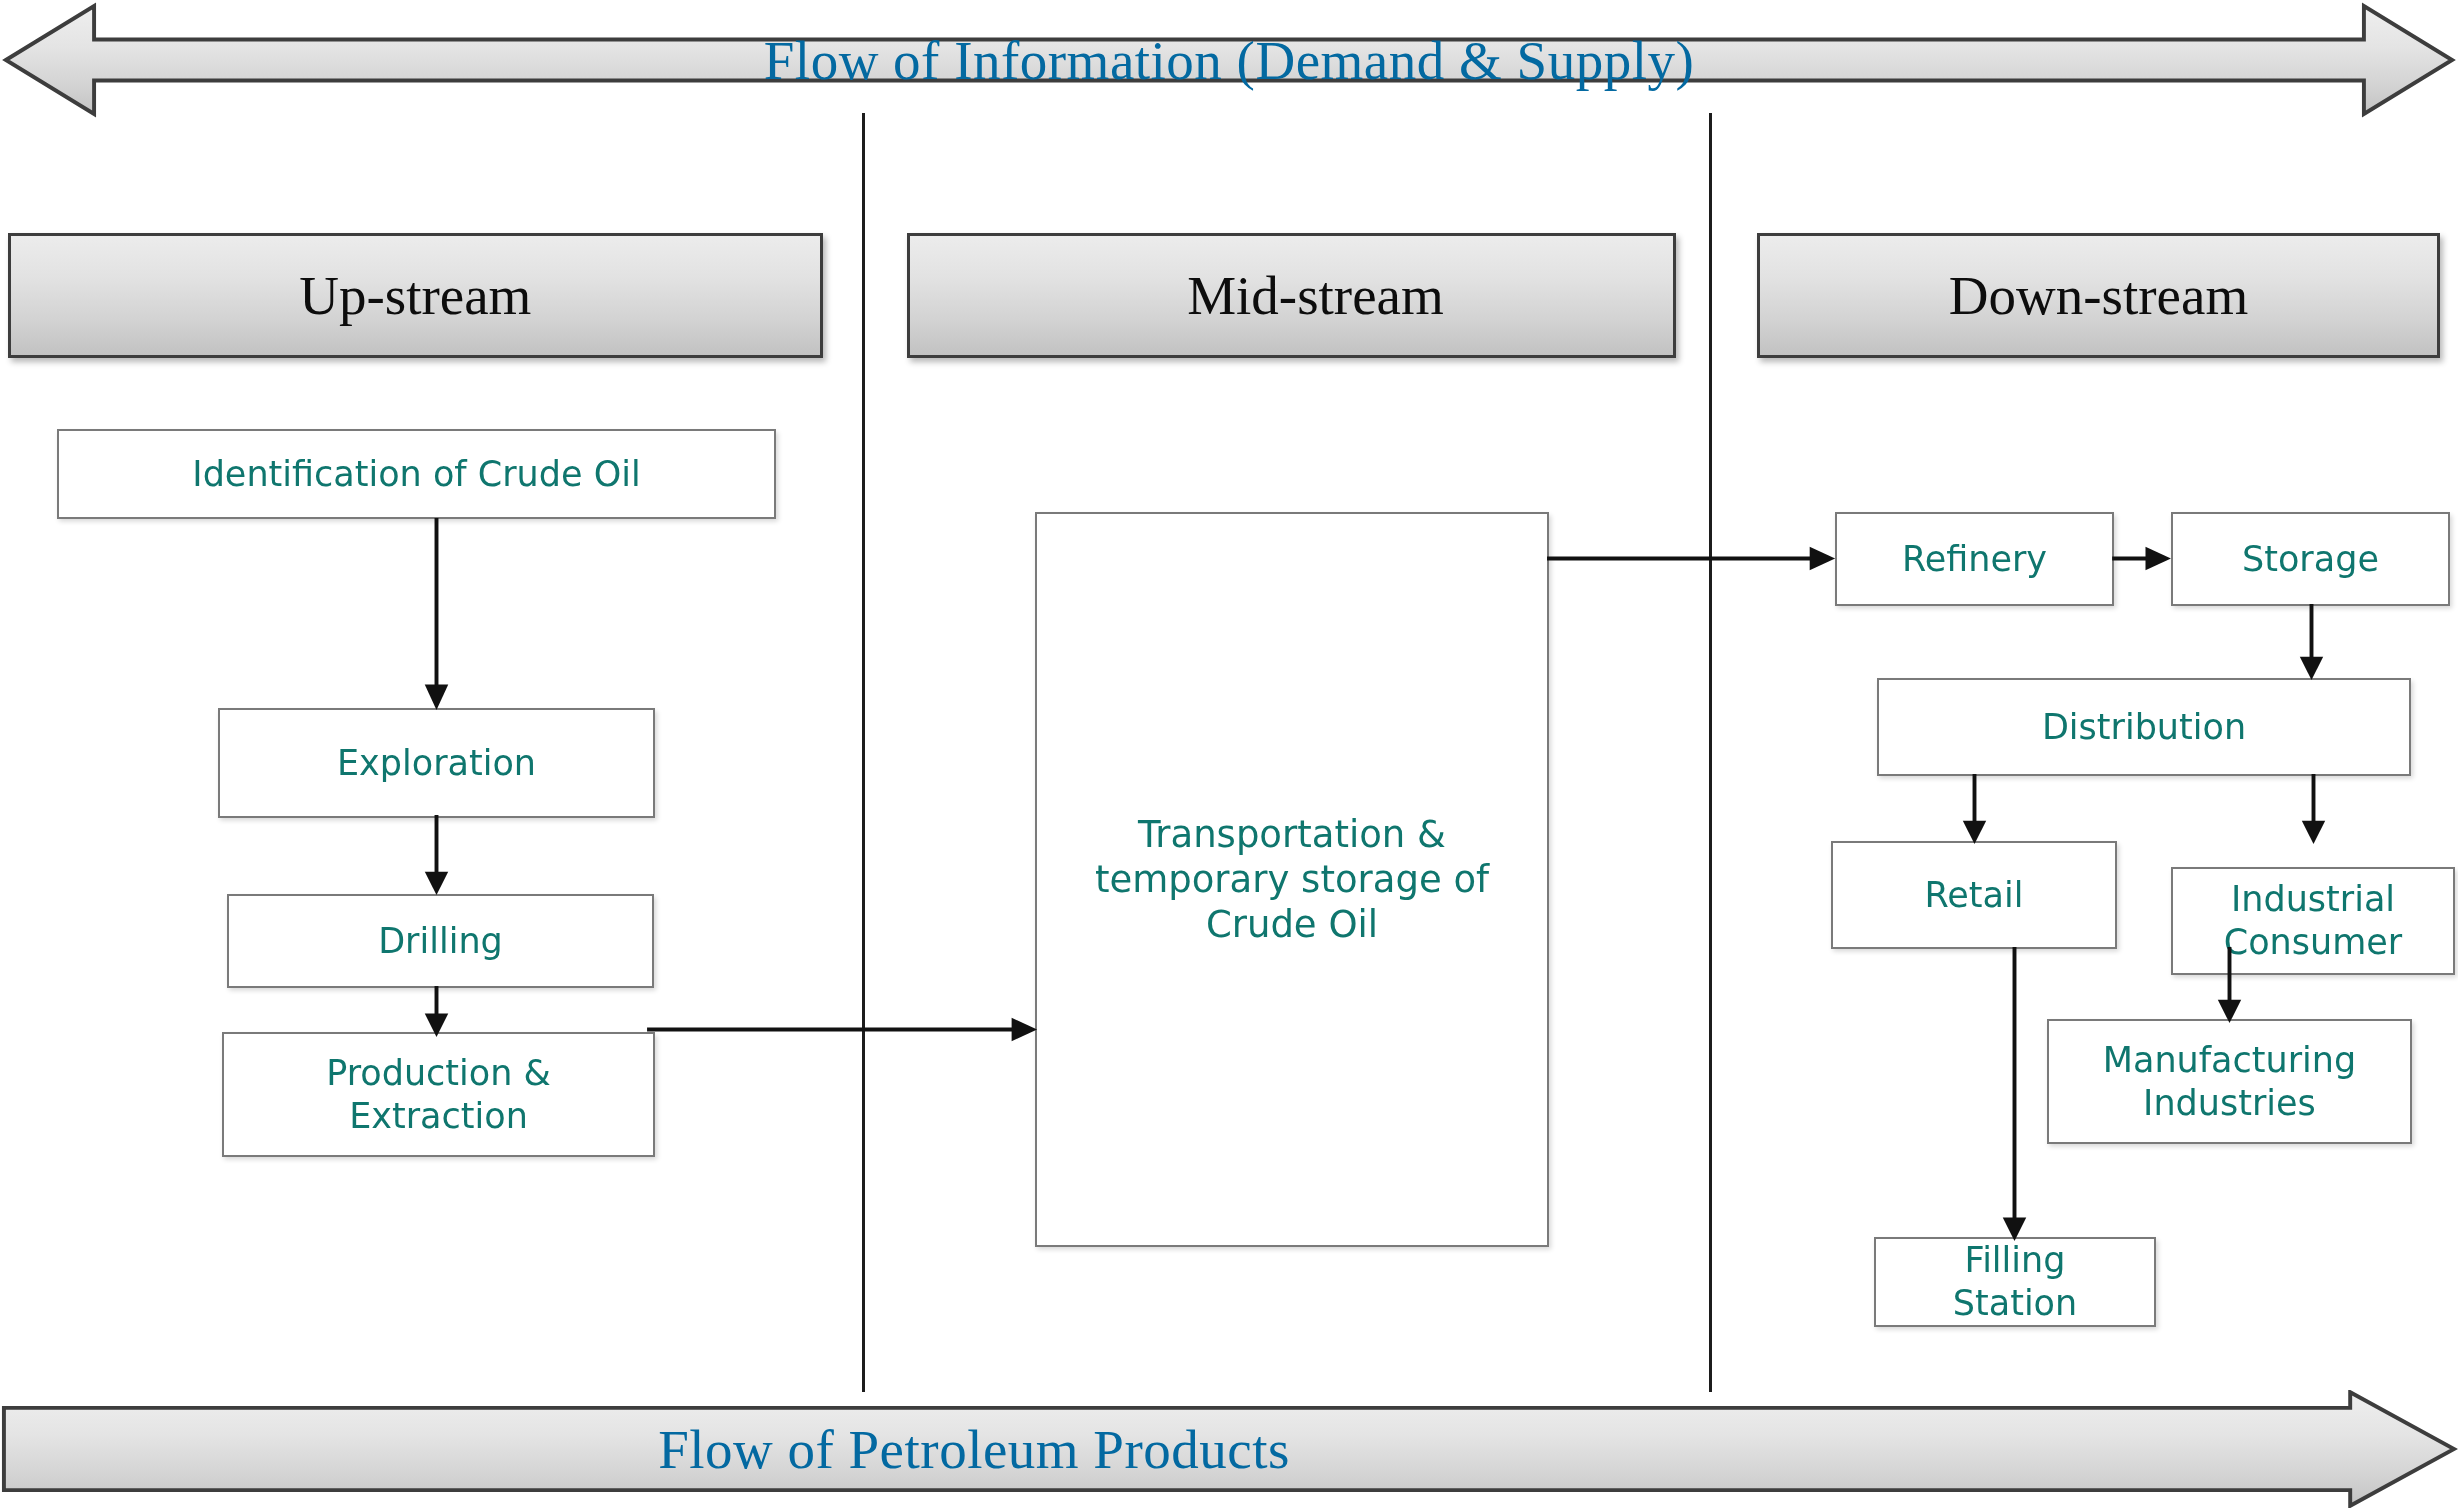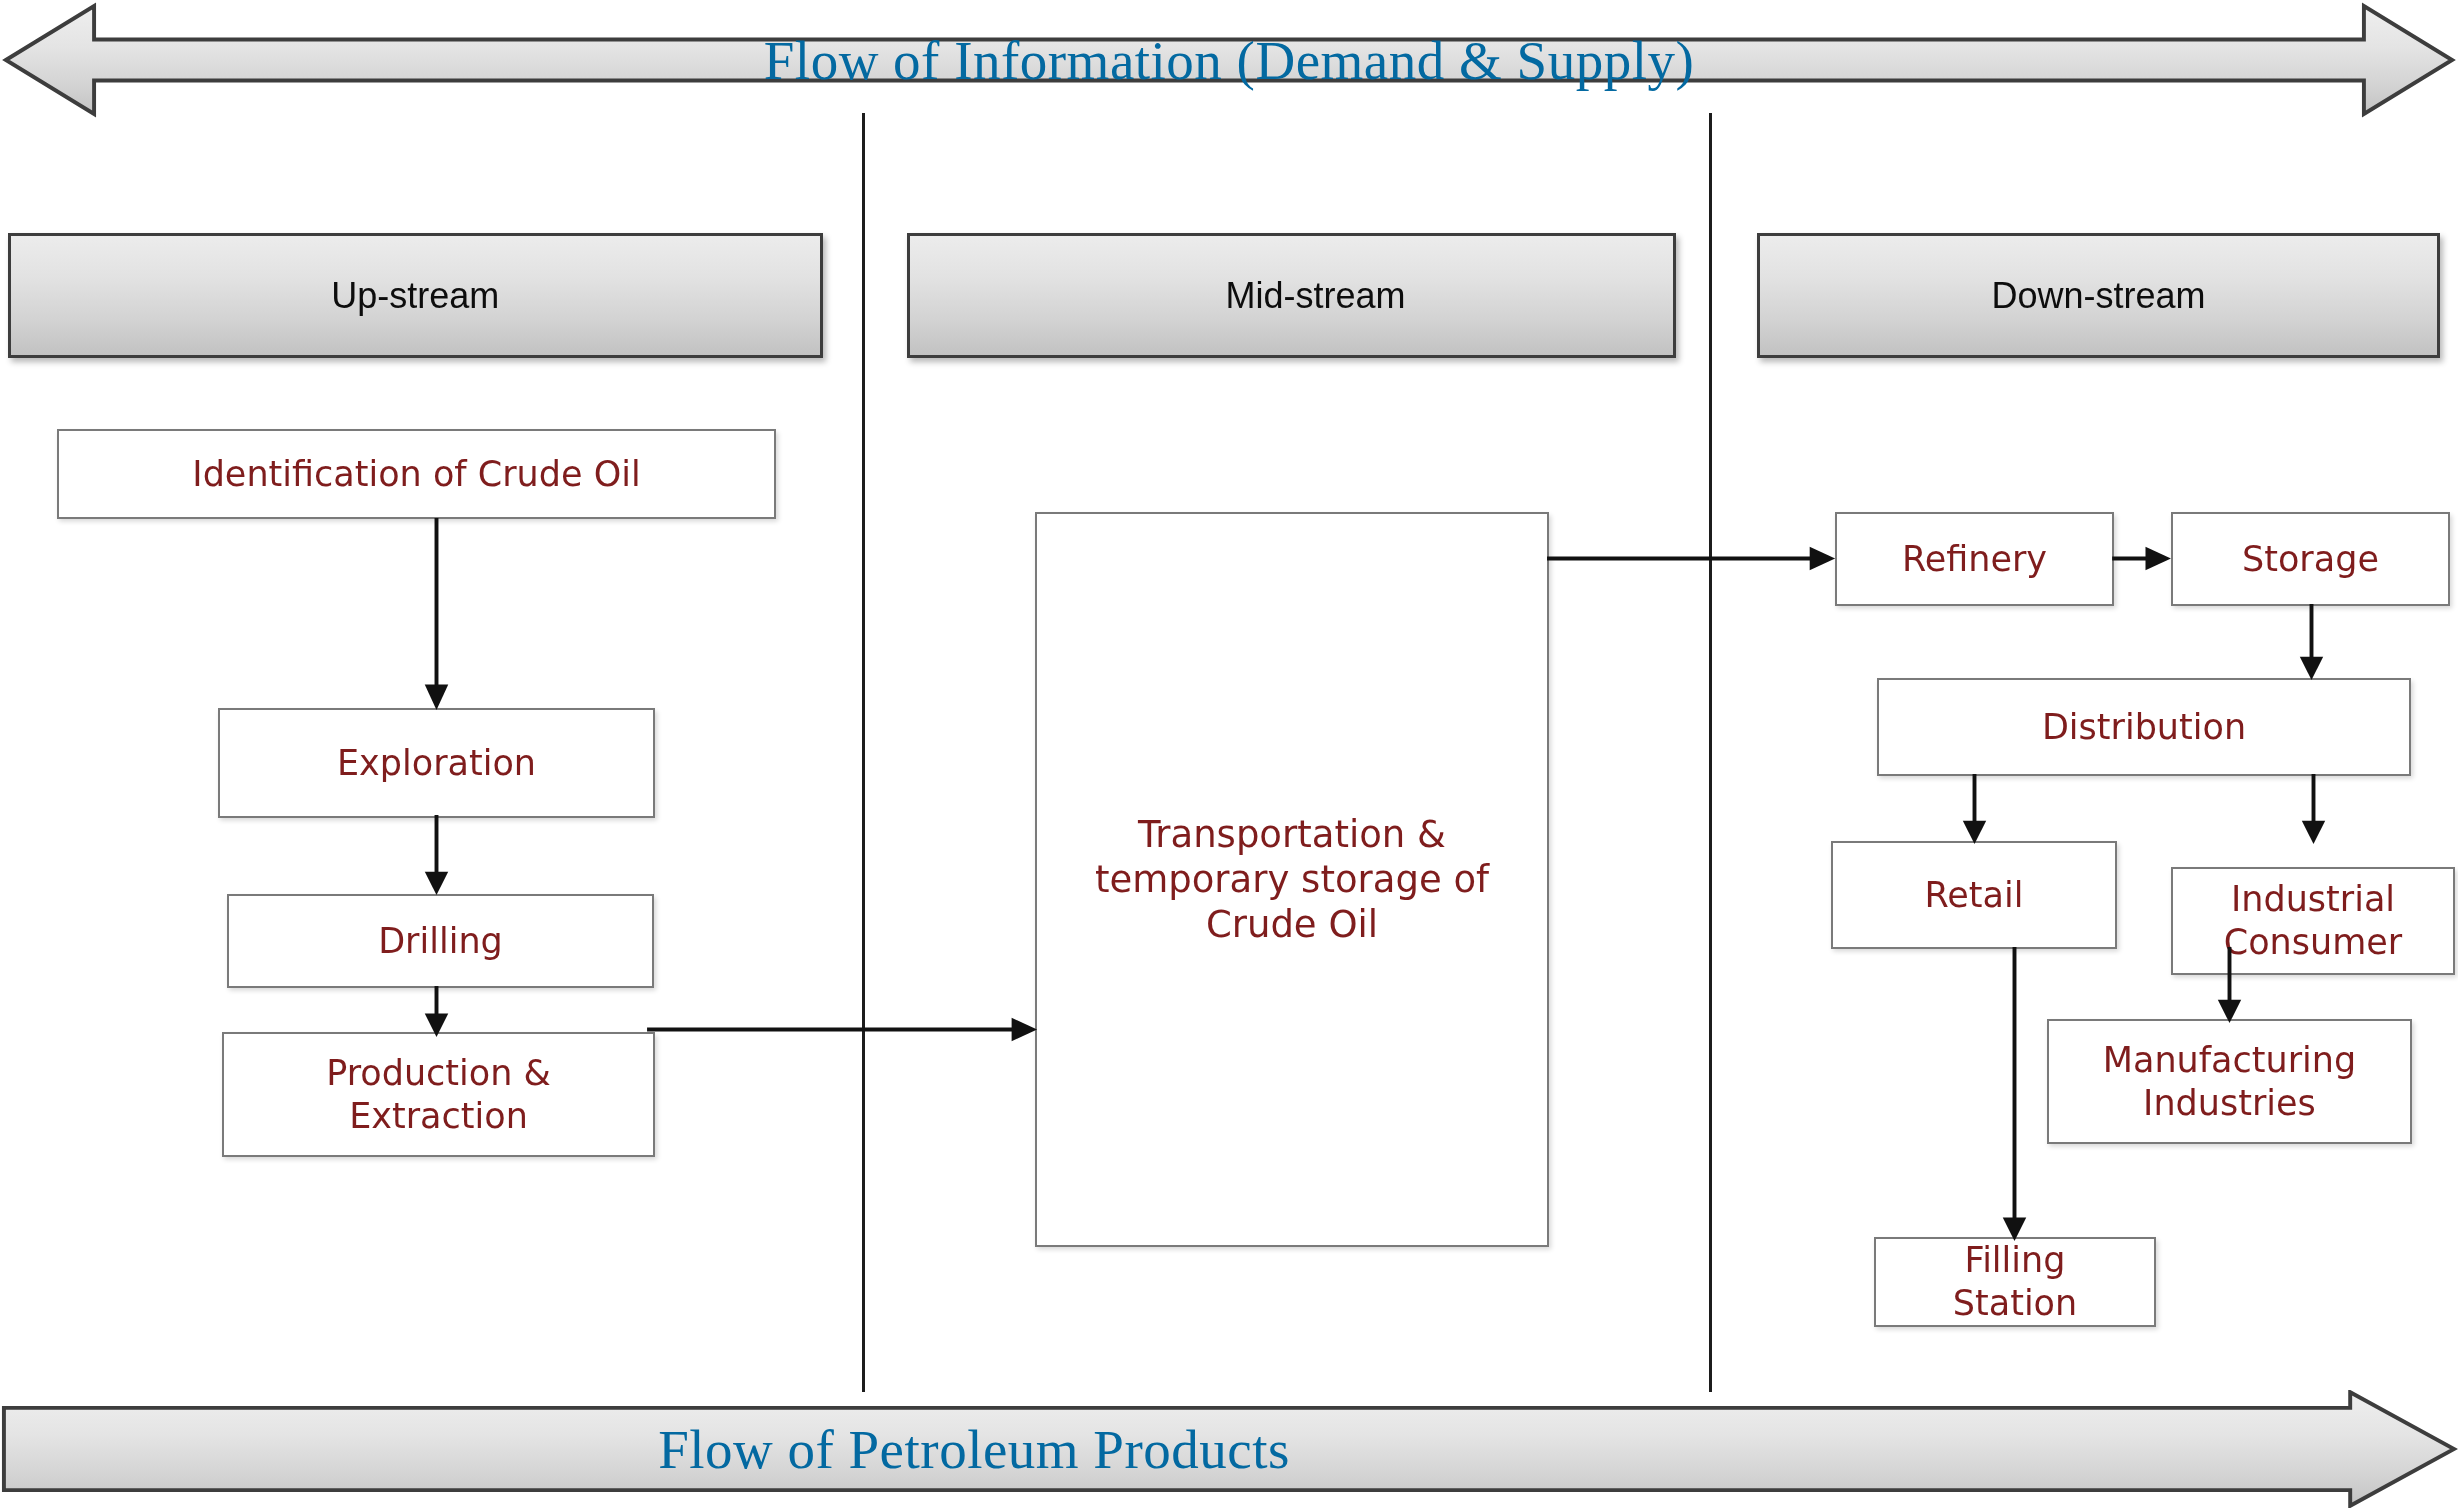--- a/index.html
+++ b/index.html
@@ -50,42 +50,42 @@
     position: absolute;
     box-sizing: border-box;
     border: 3.9px solid #3d3d3d;
     background: linear-gradient(to bottom, #ececec 0%, #e2e2e2 35%, #d2d2d2 72%, #c2c2c2 100%);
     box-shadow: 2.9px 3.9px 5.9px rgba(0,0,0,0.28);
     display: flex;
     align-items: center;
     justify-content: center;
   }
   .stage-head span {
-    font-family: Liberation Sans, sans-serif;
-    font-size: 36px;
+    font-family: Liberation Serif, serif;
+    font-size: 55px;
     color: #0d0d0d;
     white-space: nowrap;
   }
 
   
   .node {
     position: absolute;
     box-sizing: border-box;
     border: 2px solid #7a7a7a;
     background: #ffffff;
     display: flex;
     align-items: center;
     justify-content: center;
     text-align: center;
     box-shadow: 2px 2.9px 4.9px rgba(0,0,0,0.16);
   }
   .node span {
     font-family: "DejaVu Sans", sans-serif;
     font-size: 35px;
-    color: #7f1d1d;
+    color: #0f766e;
     line-height: 1.22;
     padding: 0 7.8px;
     white-space: pre-line;
   }
   .node.big span { font-size: 37px; }
 
   
   .conn {
     position: absolute;
     pointer-events: none;

